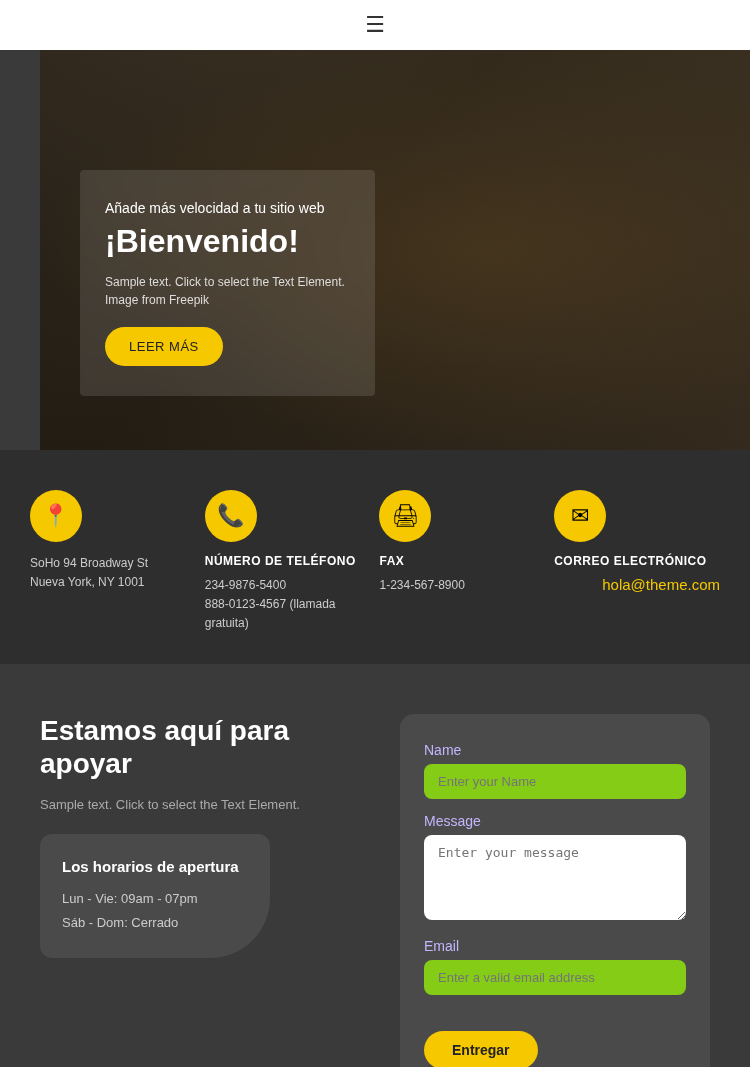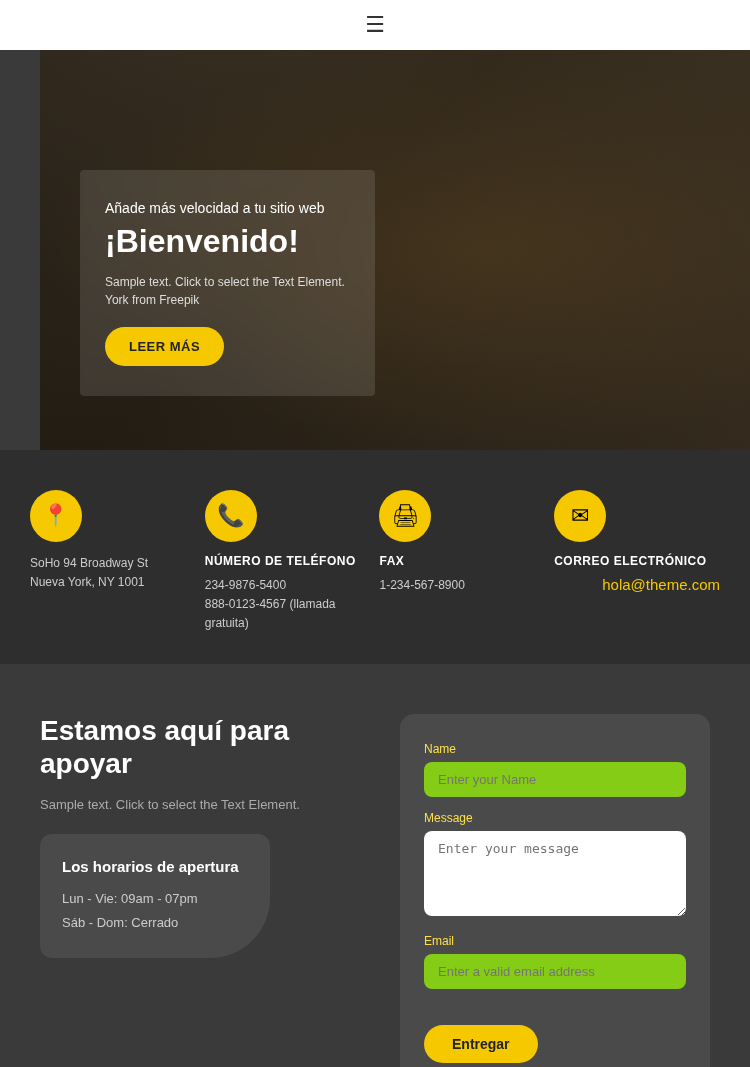--- a/index.html
+++ b/index.html
@@ -75,21 +75,21 @@
       font-size: 12px;
       line-height: 1.5;
       margin-bottom: 18px;
     }
     .hero-btn {
       background: #f5c800;
       color: #222;
       border: none;
       padding: 12px 24px;
       font-size: 13px;
-      font-weight: bold;
+      font-weight: normal;
       border-radius: 25px;
       cursor: pointer;
       letter-spacing: 0.5px;
     }
 
     
     .contact-section {
       background: #2e2e2e;
       padding: 40px 30px 30px;
       display: flex;
@@ -181,22 +181,22 @@
       flex: 1.1;
       background: #4a4a4a;
       border-radius: 14px;
       padding: 28px 24px 24px;
       max-width: 310px;
     }
     .form-group {
       margin-bottom: 14px;
     }
     .form-label {
-      color: #fde047;
-      font-size: 12px;
+      color: #c4b5fd;
+      font-size: 14px;
       margin-bottom: 6px;
       display: block;
     }
     .form-input {
       width: 100%;
       padding: 10px 14px;
       border-radius: 8px;
       border: none;
       background: #84cc16;
       font-size: 13px;
@@ -235,21 +235,21 @@
 </nav>
 
 <section class="hero">
   <div class="hero-bg"></div>
   <div class="hero-image-overlay"></div>
   <div class="hero-content">
     <p class="hero-subtitle">Añade más velocidad a tu sitio web</p>
     <h1 class="hero-title">¡Bienvenido!</h1>
     <p class="hero-desc">
       <span>Sample text. Click to select the Text Element.</span><br>
-      <span>York from Freepik</span>
+      <span>Image from Freepik</span>
     </p>
     <button class="hero-btn">LEER MÁS</button>
   </div>
 </section>
 
 <section class="contact-section">
 
   <div class="contact-item">
     <div class="contact-icon-circle">📍</div>
     <span class="contact-value">SoHo 94 Broadway St<br>Nueva York, NY 1001</span>

